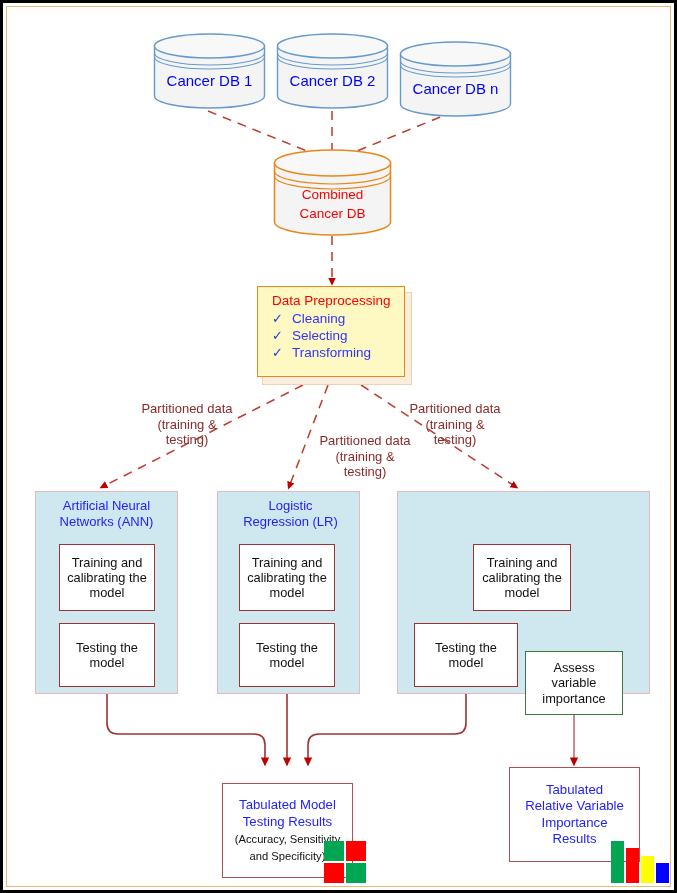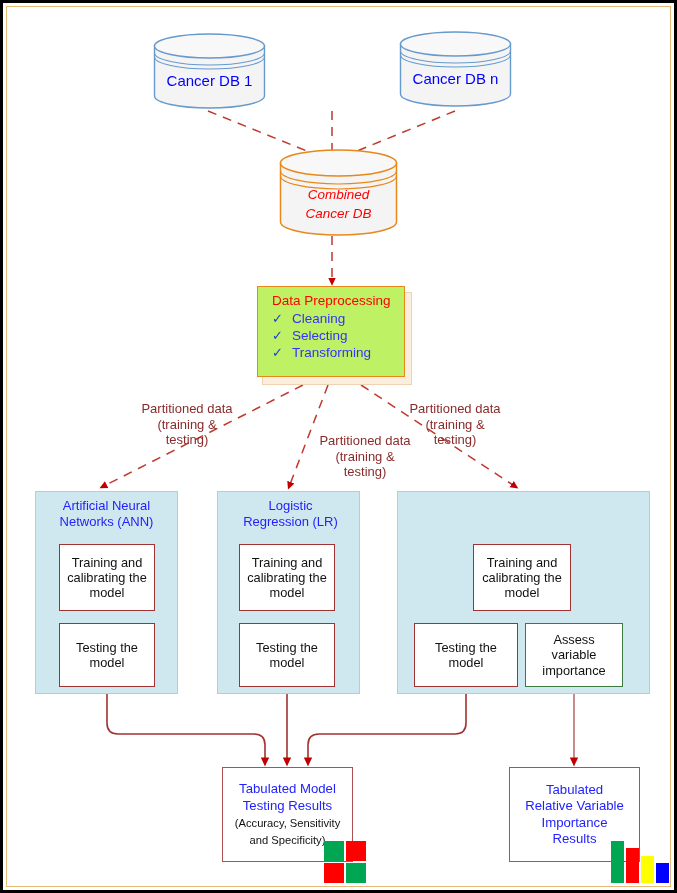--- a/index.html
+++ b/index.html
@@ -13,39 +13,39 @@
   #canvas{position:absolute;left:0;top:0;width:677px;height:893px;}
   svg.layer{position:absolute;left:0;top:0;width:677px;height:893px;pointer-events:none;}
 
   
   .cyl{position:absolute;}
   .cyl .cyl-label{position:absolute;left:0;width:100%;text-align:center;
       font-size:15px;color:#0000ff;line-height:1.15;}
   .cyl.combined .cyl-label{color:#ff0000;font-size:13.5px;}
 
   
-  .note{position:absolute;box-sizing:border-box;background:#bef264;
+  .note{position:absolute;box-sizing:border-box;background:#fef9c3;
         border:1.6px solid #e8881a;}
   .note-shadow{position:absolute;background:#fbeedd;border:1px solid #f0d2b0;}
   .note-title{color:#ff0000;font-size:13.5px;padding:6px 0 2px 14px;}
   .note-item{color:#3333ff;font-size:13.5px;padding:1px 0 1px 14px;display:flex;gap:9px;}
   .chk{color:#1a3bd6;font-size:13px;width:11px;display:inline-block;}
 
   
   .panel{position:absolute;box-sizing:border-box;background:#cfe7ef;
          border:1px solid #e9b9b9;}
   .panel-title{position:absolute;left:0;width:100%;text-align:center;
          color:#2222ff;font-size:13px;line-height:1.2;}
 
   
   .pbox{position:absolute;box-sizing:border-box;background:#ffffff;
         border:1.8px solid #a03232;display:flex;align-items:center;
         justify-content:center;text-align:center;color:#111111;
         font-size:12.8px;line-height:1.18;}
-  .pbox.green{border-color:#3d7a3d;}
+  .pbox.green{border-color:#3d7a3d;margin-top:28px;}
 
   
   .rbox{position:absolute;box-sizing:border-box;background:#ffffff;
         border:1.6px solid #b05050;display:flex;flex-direction:column;
         align-items:center;justify-content:center;text-align:center;}
   .rbox .big{color:#2222ff;font-size:13.2px;line-height:1.25;}
   .rbox .small{color:#111111;font-size:11.2px;line-height:1.22;margin-top:3px;}
 
   
   .elabel{position:absolute;color:#8a2b2b;font-size:13px;
@@ -112,32 +112,41 @@
     <div class="cyl" style="left:150px;top:30px;width:113px;height:76px;">
       <svg width="113" height="76" viewBox="0 0 113 76">
         <path d="M1.5,13 L1.5,63 A55,12 0 0 0 111.5,63 L111.5,13 Z" fill="#f4f4f4" stroke="#6699cc" stroke-width="1.4"></path>
         <ellipse cx="56.5" cy="13" rx="55" ry="12" fill="#f8f8f8" stroke="#6699cc" stroke-width="1.4"></ellipse>
         <path d="M1.5,20 A55,12 0 0 0 111.5,20" fill="none" stroke="#6699cc" stroke-width="1.1"></path>
         <path d="M1.5,24 A55,12 0 0 0 111.5,24" fill="none" stroke="#6699cc" stroke-width="1.1"></path>
       </svg>
       <div class="cyl-label" style="top:39px;">Cancer DB 1</div>
     </div>
 
-
-    <div class="cyl" style="left:396px;top:28px;width:113px;height:76px;">
+    <div class="cyl" style="left:273px;top:30px;width:113px;height:76px;">
       <svg width="113" height="76" viewBox="0 0 113 76">
         <path d="M1.5,13 L1.5,63 A55,12 0 0 0 111.5,63 L111.5,13 Z" fill="#f4f4f4" stroke="#6699cc" stroke-width="1.4"></path>
         <ellipse cx="56.5" cy="13" rx="55" ry="12" fill="#f8f8f8" stroke="#6699cc" stroke-width="1.4"></ellipse>
         <path d="M1.5,20 A55,12 0 0 0 111.5,20" fill="none" stroke="#6699cc" stroke-width="1.1"></path>
         <path d="M1.5,24 A55,12 0 0 0 111.5,24" fill="none" stroke="#6699cc" stroke-width="1.1"></path>
       </svg>
+      <div class="cyl-label" style="top:39px;">Cancer DB 2</div>
+    </div>
+
+    <div class="cyl" style="left:396px;top:38px;width:113px;height:76px;">
+      <svg width="113" height="76" viewBox="0 0 113 76">
+        <path d="M1.5,13 L1.5,63 A55,12 0 0 0 111.5,63 L111.5,13 Z" fill="#f4f4f4" stroke="#6699cc" stroke-width="1.4"></path>
+        <ellipse cx="56.5" cy="13" rx="55" ry="12" fill="#f8f8f8" stroke="#6699cc" stroke-width="1.4"></ellipse>
+        <path d="M1.5,20 A55,12 0 0 0 111.5,20" fill="none" stroke="#6699cc" stroke-width="1.1"></path>
+        <path d="M1.5,24 A55,12 0 0 0 111.5,24" fill="none" stroke="#6699cc" stroke-width="1.1"></path>
+      </svg>
       <div class="cyl-label" style="top:39px;">Cancer DB n</div>
     </div>
 
-    <div class="cyl combined" style="left:276px;top:146px;width:119px;height:88px;font-style:italic;">
+    <div class="cyl combined" style="left:270px;top:146px;width:119px;height:88px;">
       <svg width="119" height="88" viewBox="0 0 119 88">
         <path d="M1.5,14 L1.5,73 A58,13 0 0 0 117.5,73 L117.5,14 Z" fill="#f4f4f4" stroke="#e8881a" stroke-width="1.5"></path>
         <ellipse cx="59.5" cy="14" rx="58" ry="13" fill="#f8f8f8" stroke="#e8881a" stroke-width="1.5"></ellipse>
         <path d="M1.5,22 A58,13 0 0 0 117.5,22" fill="none" stroke="#e8881a" stroke-width="1.2"></path>
         <path d="M1.5,27 A58,13 0 0 0 117.5,27" fill="none" stroke="#e8881a" stroke-width="1.2"></path>
       </svg>
       <div class="cyl-label" style="top:38px;">Combined</div>
       <div class="cyl-label" style="top:57px;">Cancer DB</div>
     </div>
 
@@ -229,21 +238,21 @@
       </div>
     </div>
     <div class="pbox green" style="left:522px;top:620px;width:98px;height:64px;">
       <div>
         <div>Assess</div>
         <div>variable</div>
         <div>importance</div>
       </div>
     </div>
 
-    <div class="rbox" style="left:219px;top:764px;width:131px;height:95px;justify-content:center;">
+    <div class="rbox" style="left:219px;top:780px;width:131px;height:95px;justify-content:center;">
       <div class="big">Tabulated Model</div>
       <div class="big">Testing Results</div>
       <div class="small">(Accuracy, Sensitivity</div>
       <div class="small">and Specificity)</div>
     </div>
     <div class="matrix" style="left:321px;top:838px;width:42px;height:42px;">
       <div style="background:#00a651;"></div>
       <div style="background:#ff0000;"></div>
       <div style="background:#ff0000;"></div>
       <div style="background:#00a651;"></div>

